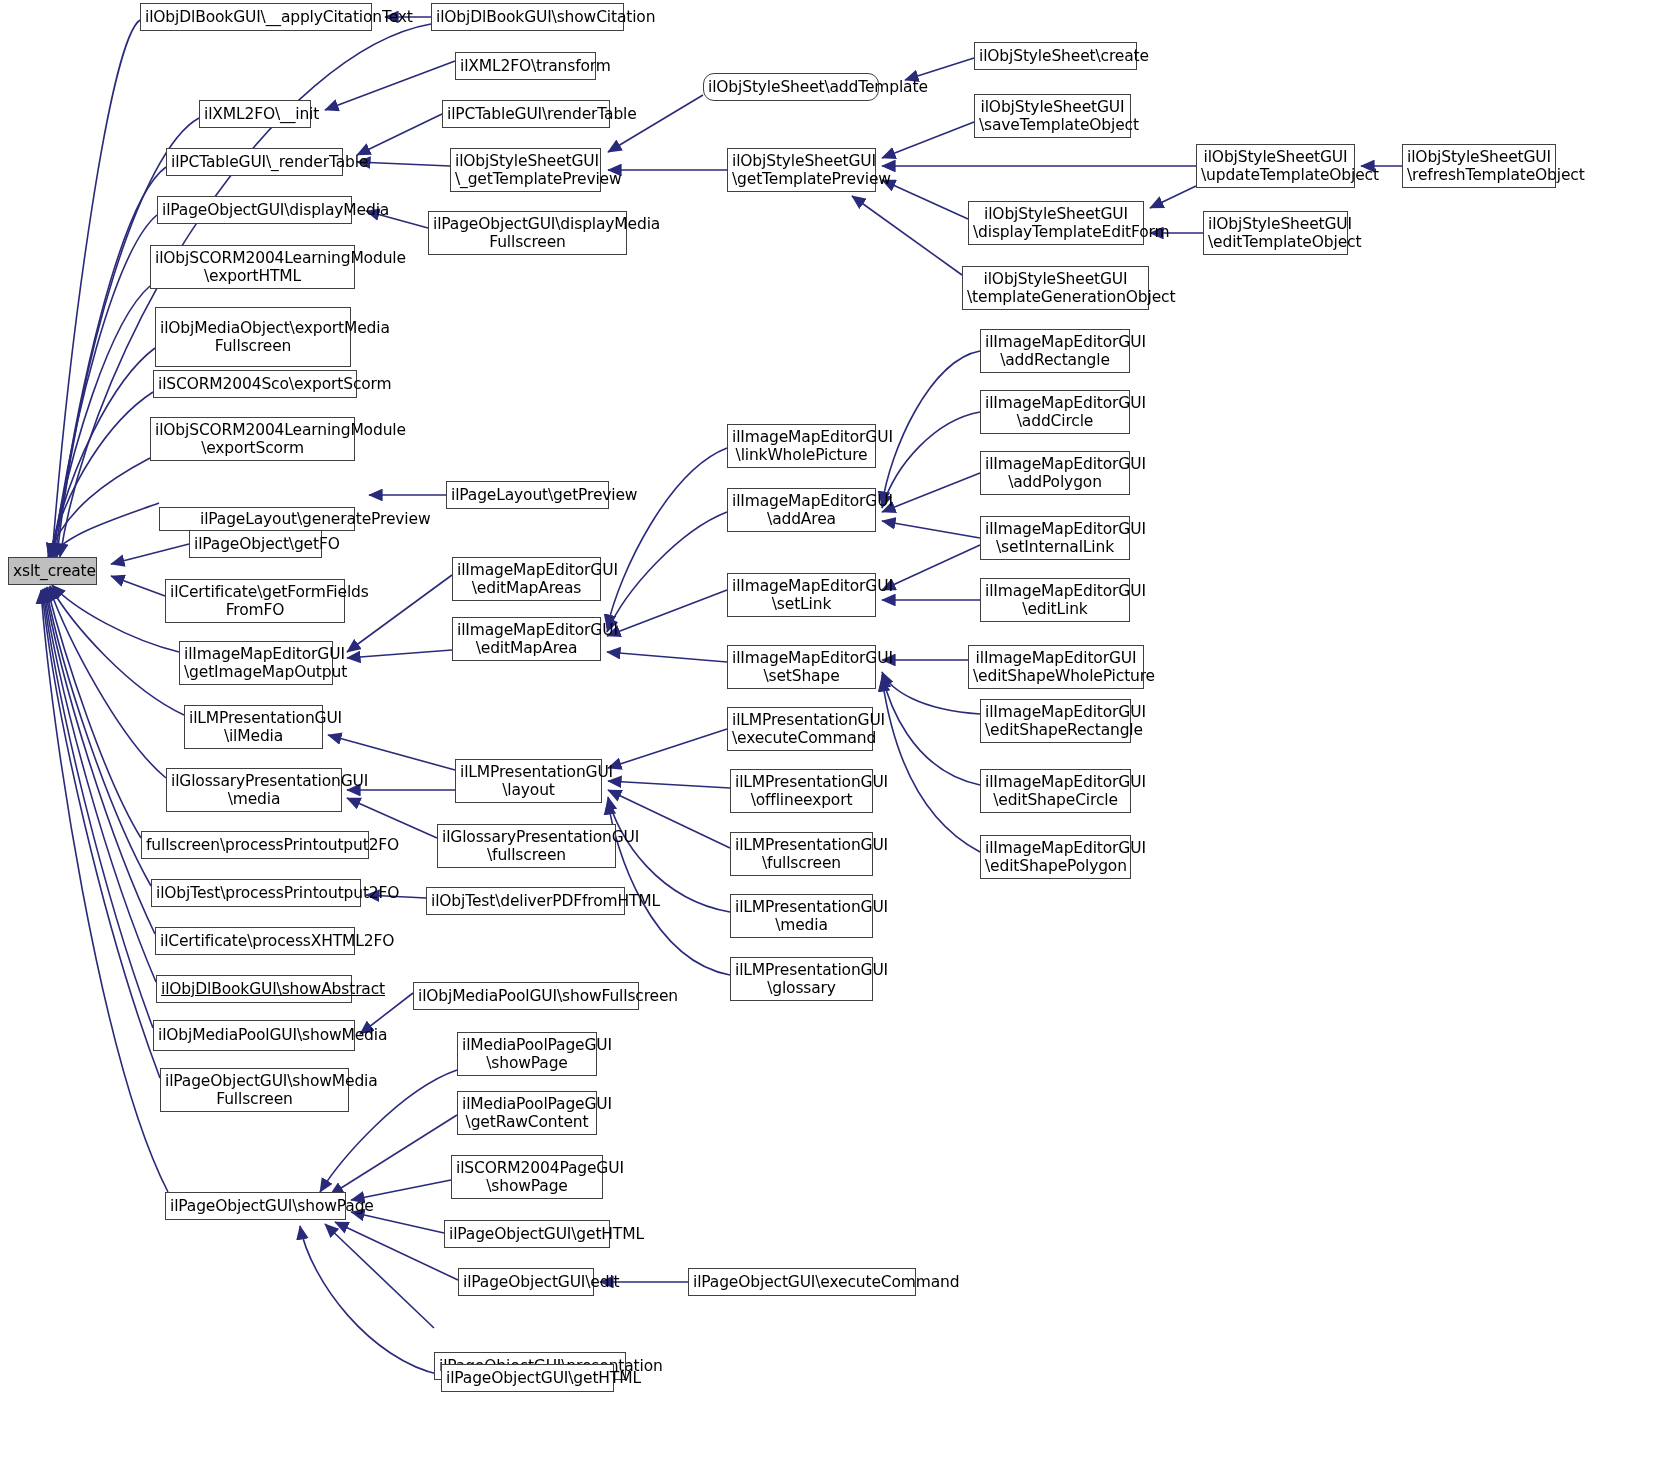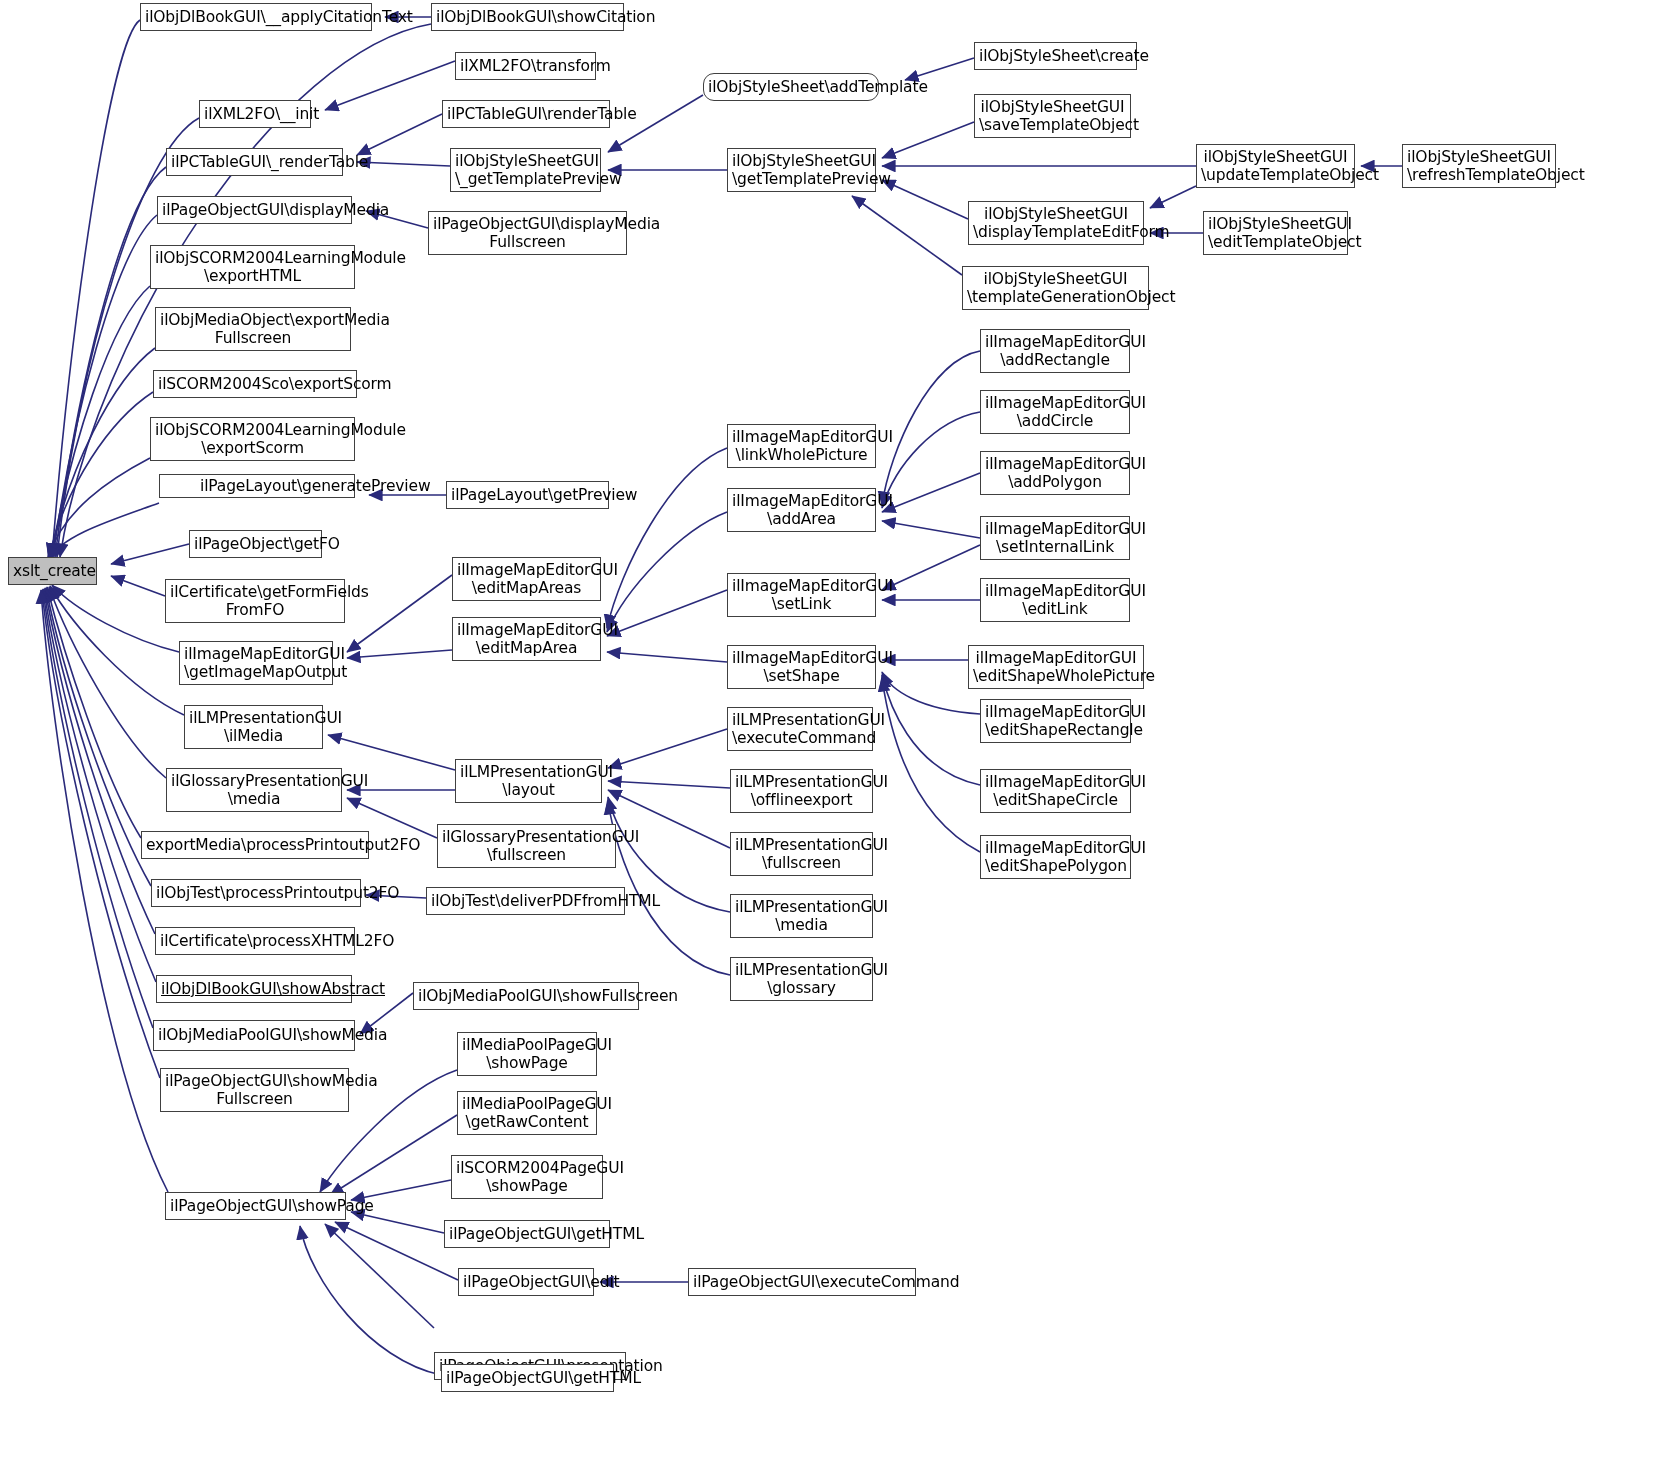--- a/index.html
+++ b/index.html
@@ -99,36 +99,36 @@
       </g>
   </svg>
   <div id="nodes">
       <div class="node root" style="left: 8px; top: 557px; width: 89px; height: 28px;"><span>xslt_create</span></div>
       <div class="node" style="left: 140px; top: 3px; width: 232px; height: 28px;"><span>ilObjDlBookGUI\__applyCitationText</span></div>
       <div class="node" style="left: 199px; top: 100px; width: 112px; height: 28px;"><span>ilXML2FO\__init</span></div>
       <div class="node" style="left: 166px; top: 148px; width: 177px; height: 28px;"><span>ilPCTableGUI\_renderTable</span></div>
       <div class="node" style="left: 157px; top: 196px; width: 195px; height: 28px;"><span>ilPageObjectGUI\displayMedia</span></div>
       <div class="node" style="left: 150px; top: 245px; width: 205px; height: 44px;"><span>ilObjSCORM2004LearningModule
 \exportHTML</span></div>
-      <div class="node" style="left: 155px; top: 307px; width: 196px; height: 44px;"><span>ilObjMediaObject\exportMedia
+      <div class="node" style="left: 155px; top: 307px; width: 196px; height: 60px;"><span>ilObjMediaObject\exportMedia
 Fullscreen</span></div>
       <div class="node" style="left: 153px; top: 370px; width: 204px; height: 28px;"><span>ilSCORM2004Sco\exportScorm</span></div>
       <div class="node" style="left: 150px; top: 417px; width: 205px; height: 44px;"><span>ilObjSCORM2004LearningModule
 \exportScorm</span></div>
-      <div class="node" style="left: 159px; top: 474px; width: 196px; height: 24px; padding-left: 40px;"><span>ilPageLayout\generatePreview</span></div>
+      <div class="node" style="left: 159px; top: 507px; width: 196px; height: 24px; padding-left: 40px;"><span>ilPageLayout\generatePreview</span></div>
       <div class="node" style="left: 189px; top: 530px; width: 133px; height: 28px;"><span>ilPageObject\getFO</span></div>
       <div class="node" style="left: 165px; top: 579px; width: 180px; height: 44px;"><span>ilCertificate\getFormFields
 FromFO</span></div>
       <div class="node" style="left: 179px; top: 641px; width: 154px; height: 44px;"><span>ilImageMapEditorGUI
 \getImageMapOutput</span></div>
       <div class="node" style="left: 184px; top: 705px; width: 139px; height: 44px;"><span>ilLMPresentationGUI
 \ilMedia</span></div>
       <div class="node" style="left: 166px; top: 768px; width: 176px; height: 44px;"><span>ilGlossaryPresentationGUI
 \media</span></div>
-      <div class="node" style="left: 141px; top: 831px; width: 228px; height: 28px;"><span>exportMedia\processPrintoutput2FO</span></div>
+      <div class="node" style="left: 141px; top: 831px; width: 228px; height: 28px;"><span>fullscreen\processPrintoutput2FO</span></div>
       <div class="node" style="left: 151px; top: 879px; width: 210px; height: 28px;"><span>ilObjTest\processPrintoutput2FO</span></div>
       <div class="node" style="left: 155px; top: 927px; width: 200px; height: 28px;"><span>ilCertificate\processXHTML2FO</span></div>
       <div class="node" style="left: 156px; top: 975px; width: 196px; height: 28px; text-decoration: underline;"><span>ilObjDlBookGUI\showAbstract</span></div>
       <div class="node" style="left: 153px; top: 1020px; width: 202px; height: 31px; justify-content: center;"><span>ilObjMediaPoolGUI\showMedia</span></div>
       <div class="node" style="left: 160px; top: 1068px; width: 189px; height: 44px;"><span>ilPageObjectGUI\showMedia
 Fullscreen</span></div>
       <div class="node" style="left: 165px; top: 1192px; width: 181px; height: 28px;"><span>ilPageObjectGUI\showPage</span></div>
       <div class="node" style="left: 431px; top: 3px; width: 193px; height: 28px;"><span>ilObjDlBookGUI\showCitation</span></div>
       <div class="node" style="left: 455px; top: 52px; width: 141px; height: 28px;"><span>ilXML2FO\transform</span></div>
       <div class="node" style="left: 442px; top: 100px; width: 168px; height: 28px;"><span>ilPCTableGUI\renderTable</span></div>

